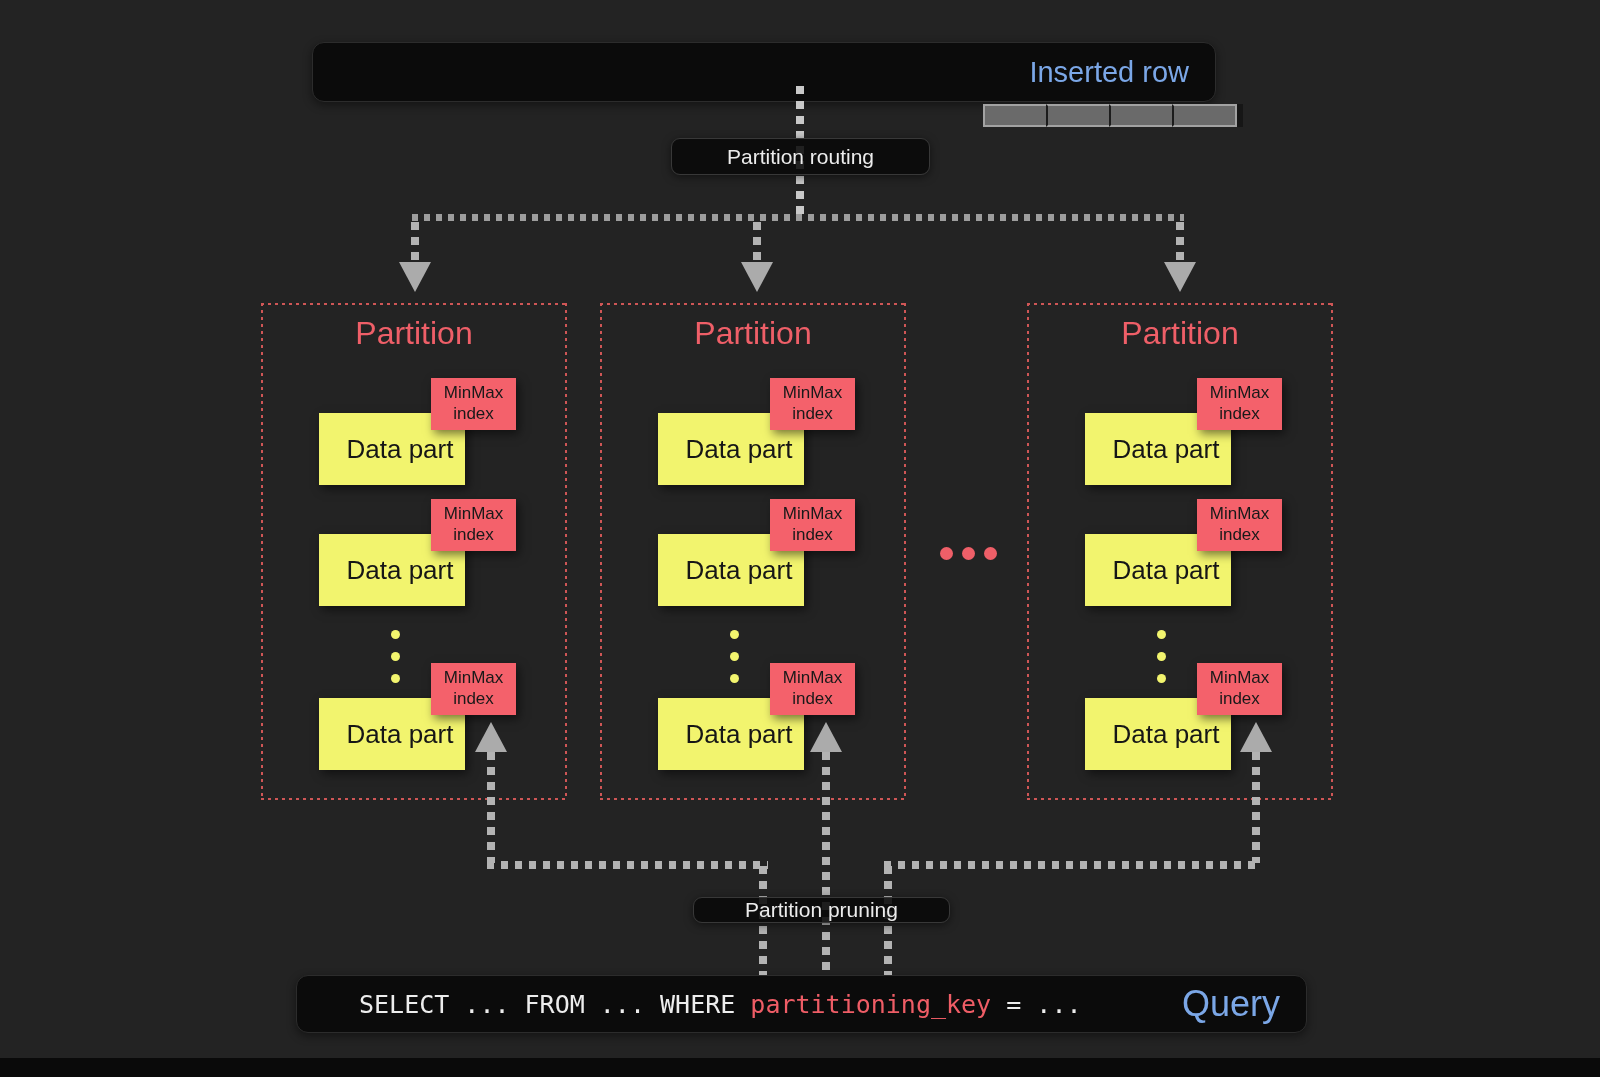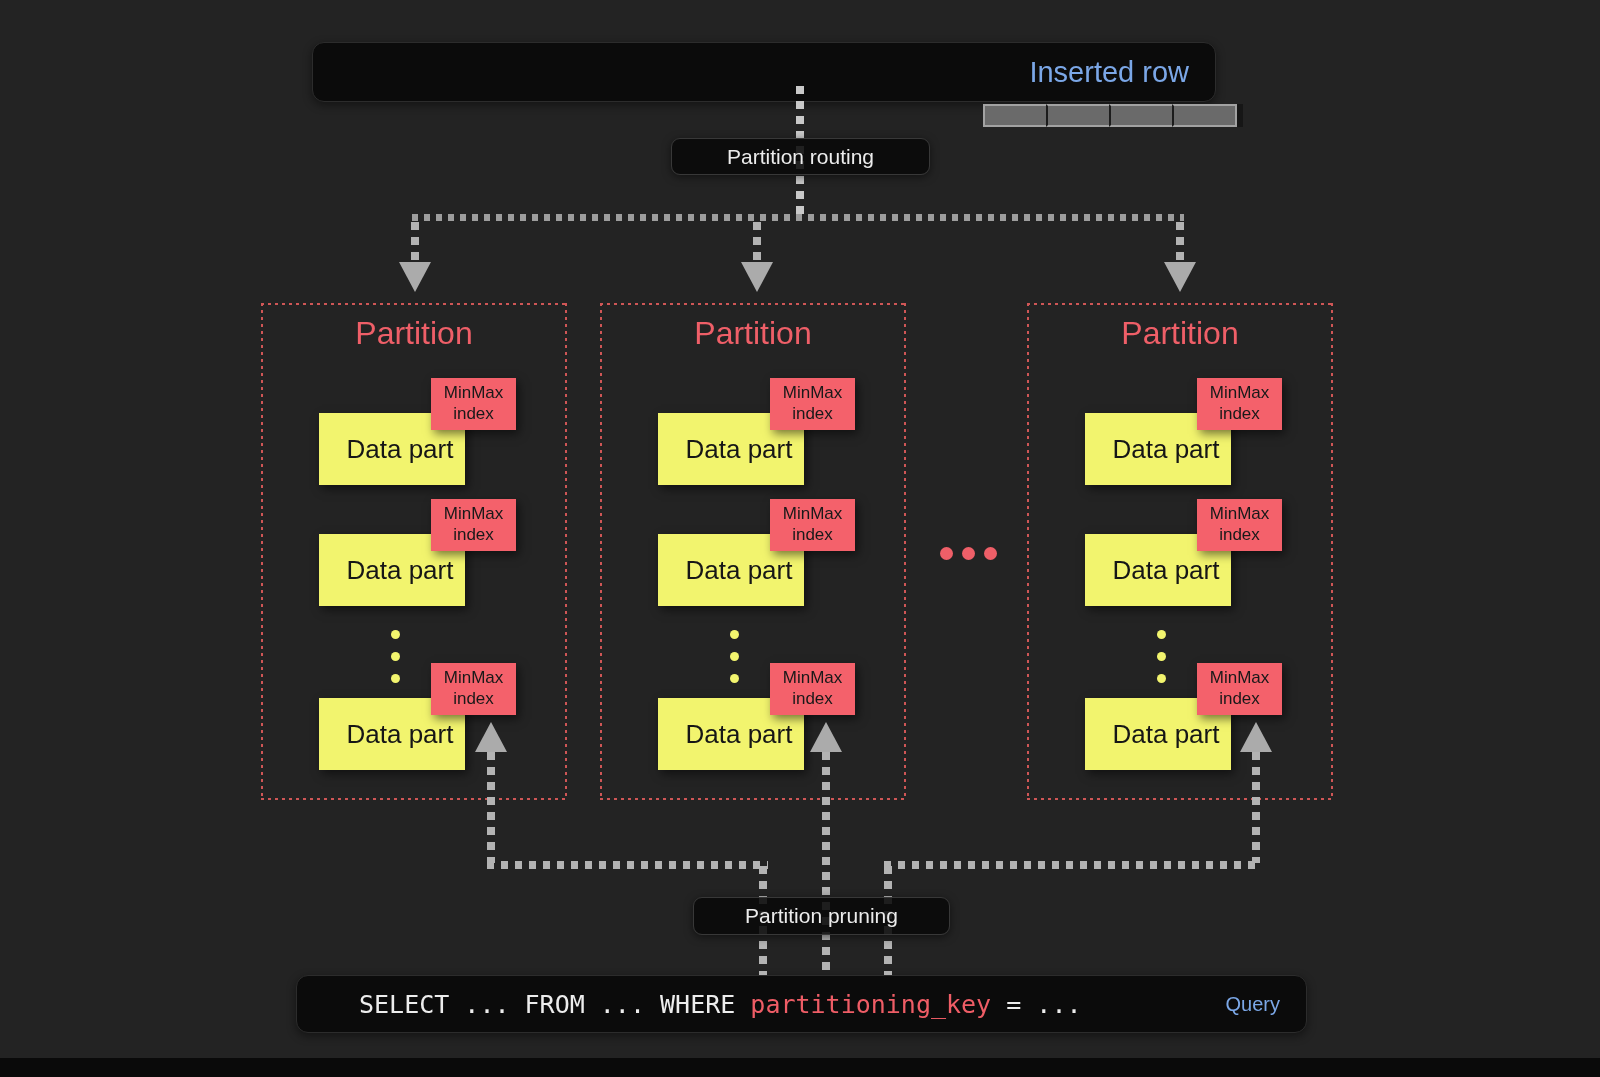--- a/index.html
+++ b/index.html
@@ -33,21 +33,21 @@
 
   
   .pill {
     position:absolute; background:rgba(9,9,9,0.88);
     border:1px solid #383838; border-radius:9px;
     display:flex; align-items:center; justify-content:center;
     color:#ececec; font-size:21px; z-index:4;
     box-shadow:0 2px 8px rgba(0,0,0,0.5);
   }
   .routing-pill { left:671px; top:138px; width:259px; height:37px; }
-  .pruning-pill { left:693px; top:897px; width:257px; height:38px; }
+  .pruning-pill { left:693px; top:897px; width:257px; height:26px; }
 
   
   .dot-v { position:absolute; width:8px; z-index:3;
     background-image:repeating-linear-gradient(180deg,#c9c9c9 0 8px,transparent 8px 15px); }
   .dot-v.dim { background-image:repeating-linear-gradient(180deg,#b3b3b3 0 8px,transparent 8px 15px); }
   .dot-h { position:absolute; height:7px; z-index:3;
     background-image:repeating-linear-gradient(90deg,#9d9d9d 0 6px,transparent 6px 12px); }
   .dot-h.prune { height:8px;
     background-image:repeating-linear-gradient(90deg,#b3b3b3 0 7px,transparent 7px 14px); }
 
@@ -113,21 +113,21 @@
 
   .hdots { position:absolute; left:940px; top:547px; display:flex; gap:9px; z-index:1; }
   .hdots i { width:13px; height:13px; border-radius:50%; background:#ef5f68; }
 
   
   .query-text {
     font-family:"DejaVu Sans Mono","Liberation Mono",monospace;
     font-size:25px; color:#ededed; white-space:pre;margin-left:36px;
   }
   .query-text .key { color:#ef5d66; }
-  .query-label { font-size:20px; }
+  .query-label { font-size:36px; }
 
   .bottom-strip { position:absolute; left:0; top:1058px; width:1600px; height:19px; background:#0a0a0a; }
 </style>
 </head>
 <body>
 
 <div class="canvas">
 
   <div class="panel inserted-row-box">
     <div class="seg-bar">

